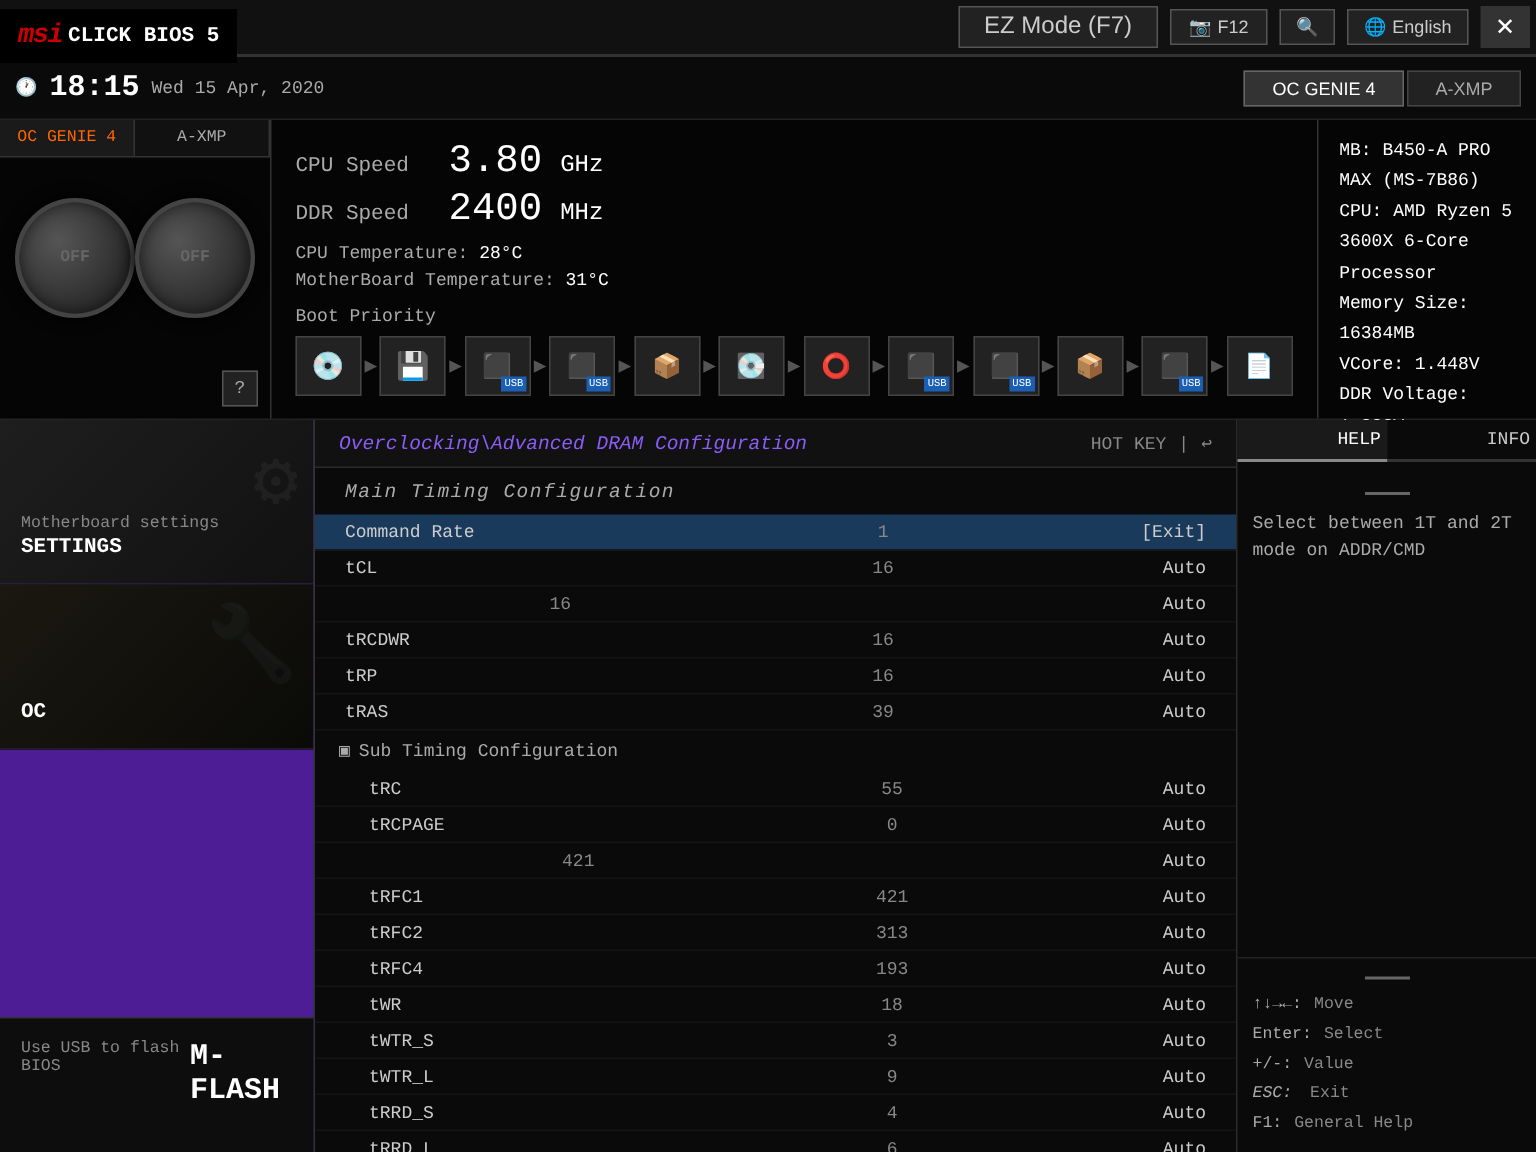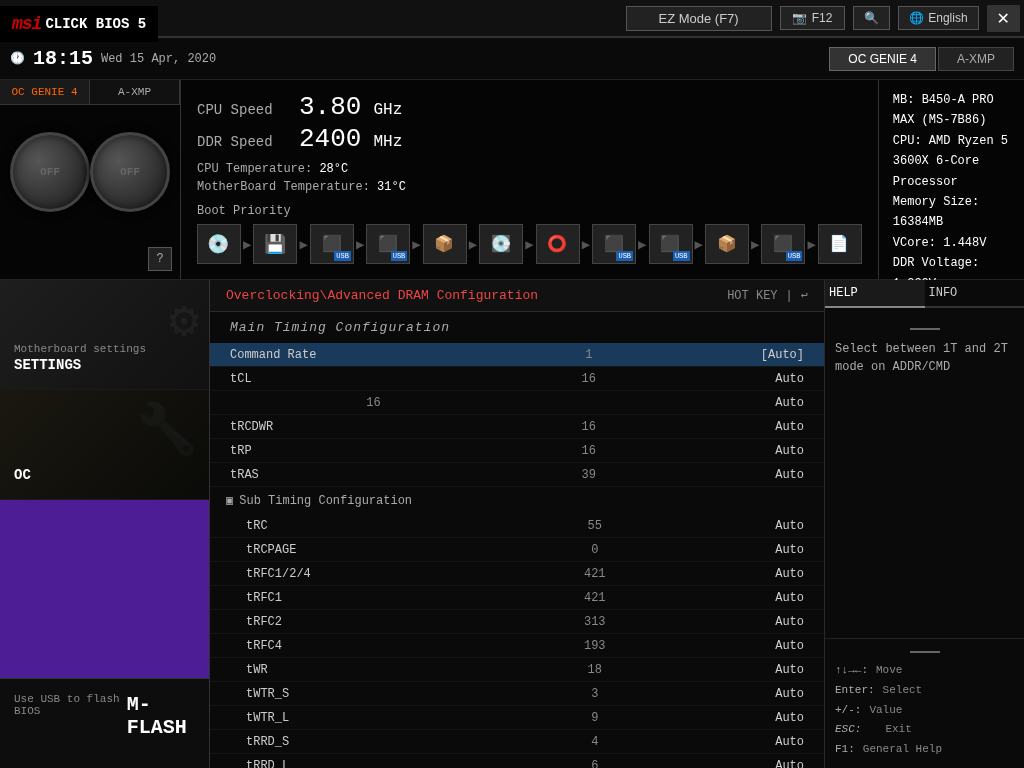--- a/index.html
+++ b/index.html
@@ -41,23 +41,23 @@
       color: #fff;
       font-size: 14px;
       font-weight: bold;
       margin-left: 4px;
     }
     #ez-mode-btn {
       margin-left: auto;
       background: #222;
       border: 1px solid #555;
       color: #ccc;
-      padding: 4px 32px;
-      cursor: pointer;
-      font-size: 13px;
+      padding: 4px 16px;
+      cursor: pointer;
+      font-size: 16px;
     }
     #f12-btn {
       background: #222;
       border: 1px solid #555;
       color: #ccc;
       padding: 4px 12px;
       cursor: pointer;
       font-size: 12px;
       margin-left: 8px;
       display: flex;
@@ -389,22 +389,23 @@
     }
     #breadcrumb-bar {
       display: flex;
       align-items: center;
       justify-content: space-between;
       padding: 8px 16px;
       background: #111;
       border-bottom: 1px solid #2a2a2a;
     }
     #breadcrumb {
-      color: #ef4444;
+      color: #8b5cf6;
       font-size: 13px;
+      font-style: italic;
     }
     #hotkey-area {
       display: flex;
       align-items: center;
       gap: 8px;
       color: #888;
       font-size: 12px;
     }
     #settings-table {
       flex: 1;
@@ -466,21 +467,21 @@
       background: #0a0a0a;
       border-left: 1px solid #2a2a2a;
       display: flex;
       flex-direction: column;
     }
     #help-tabs {
       display: flex;
     }
     .help-tab {
       flex: 1;
-      text-align: left;
+      text-align: right;
       padding: 6px 4px;
       font-size: 12px;
       cursor: pointer;
       border-bottom: 2px solid #333;
     }
     .help-tab.active {
       background: #1a1a1a;
       border-bottom-color: #888;
       color: #fff;
     }
@@ -705,21 +706,21 @@
       </div>
     </div>
     <div id="settings-table">
 
       <div class="section-header">Main  Timing  Configuration</div>
 
       <div id="main-timing-rows">
           <div class="settings-row highlighted">
       <span class="row-name">Command Rate</span>
       <span class="row-value">1</span>
-      <span class="row-setting bracket">[Auto]</span>
+      <span class="row-setting bracket">[Exit]</span>
     </div>
           <div class="settings-row">
       <span class="row-name">tCL</span>
       <span class="row-value">16</span>
       <span class="row-setting bracket">Auto</span>
     </div>
           <div class="settings-row">
       <span class="row-value">16</span>
       <span class="row-setting bracket">Auto</span>
     </div>
@@ -750,21 +751,20 @@
       <span class="row-name">tRC</span>
       <span class="row-value">55</span>
       <span class="row-setting">Auto</span>
     </div>
           <div class="settings-row sub-item">
       <span class="row-name">tRCPAGE</span>
       <span class="row-value">0</span>
       <span class="row-setting">Auto</span>
     </div>
           <div class="settings-row sub-item">
-      <span class="row-name">tRFC1/2/4</span>
       <span class="row-value">421</span>
       <span class="row-setting">Auto</span>
     </div>
           <div class="settings-row sub-item">
       <span class="row-name">tRFC1</span>
       <span class="row-value">421</span>
       <span class="row-setting">Auto</span>
     </div>
           <div class="settings-row sub-item">
       <span class="row-name">tRFC2</span>
@@ -824,21 +824,21 @@
           <div class="key-row">
       <span style="color:#aaa;">Enter:</span>
       <span style="color:#888;margin-left:4px;">Select</span>
     </div>
           <div class="key-row">
       <span style="color:#aaa;">+/-:</span>
       <span style="color:#888;margin-left:4px;">Value</span>
     </div>
           <div class="key-row">
       <span style="color:#aaa;font-style:italic;">ESC:</span>
-      <span style="color:#888;margin-left:20px;">Exit</span>
+      <span style="color:#888;margin-left:8px;">Exit</span>
     </div>
           <div class="key-row">
       <span style="color:#aaa;">F1:</span>
       <span style="color:#888;margin-left:4px;">General Help</span>
     </div>
         </div>
     </div>
   </div>
 </div>
 

